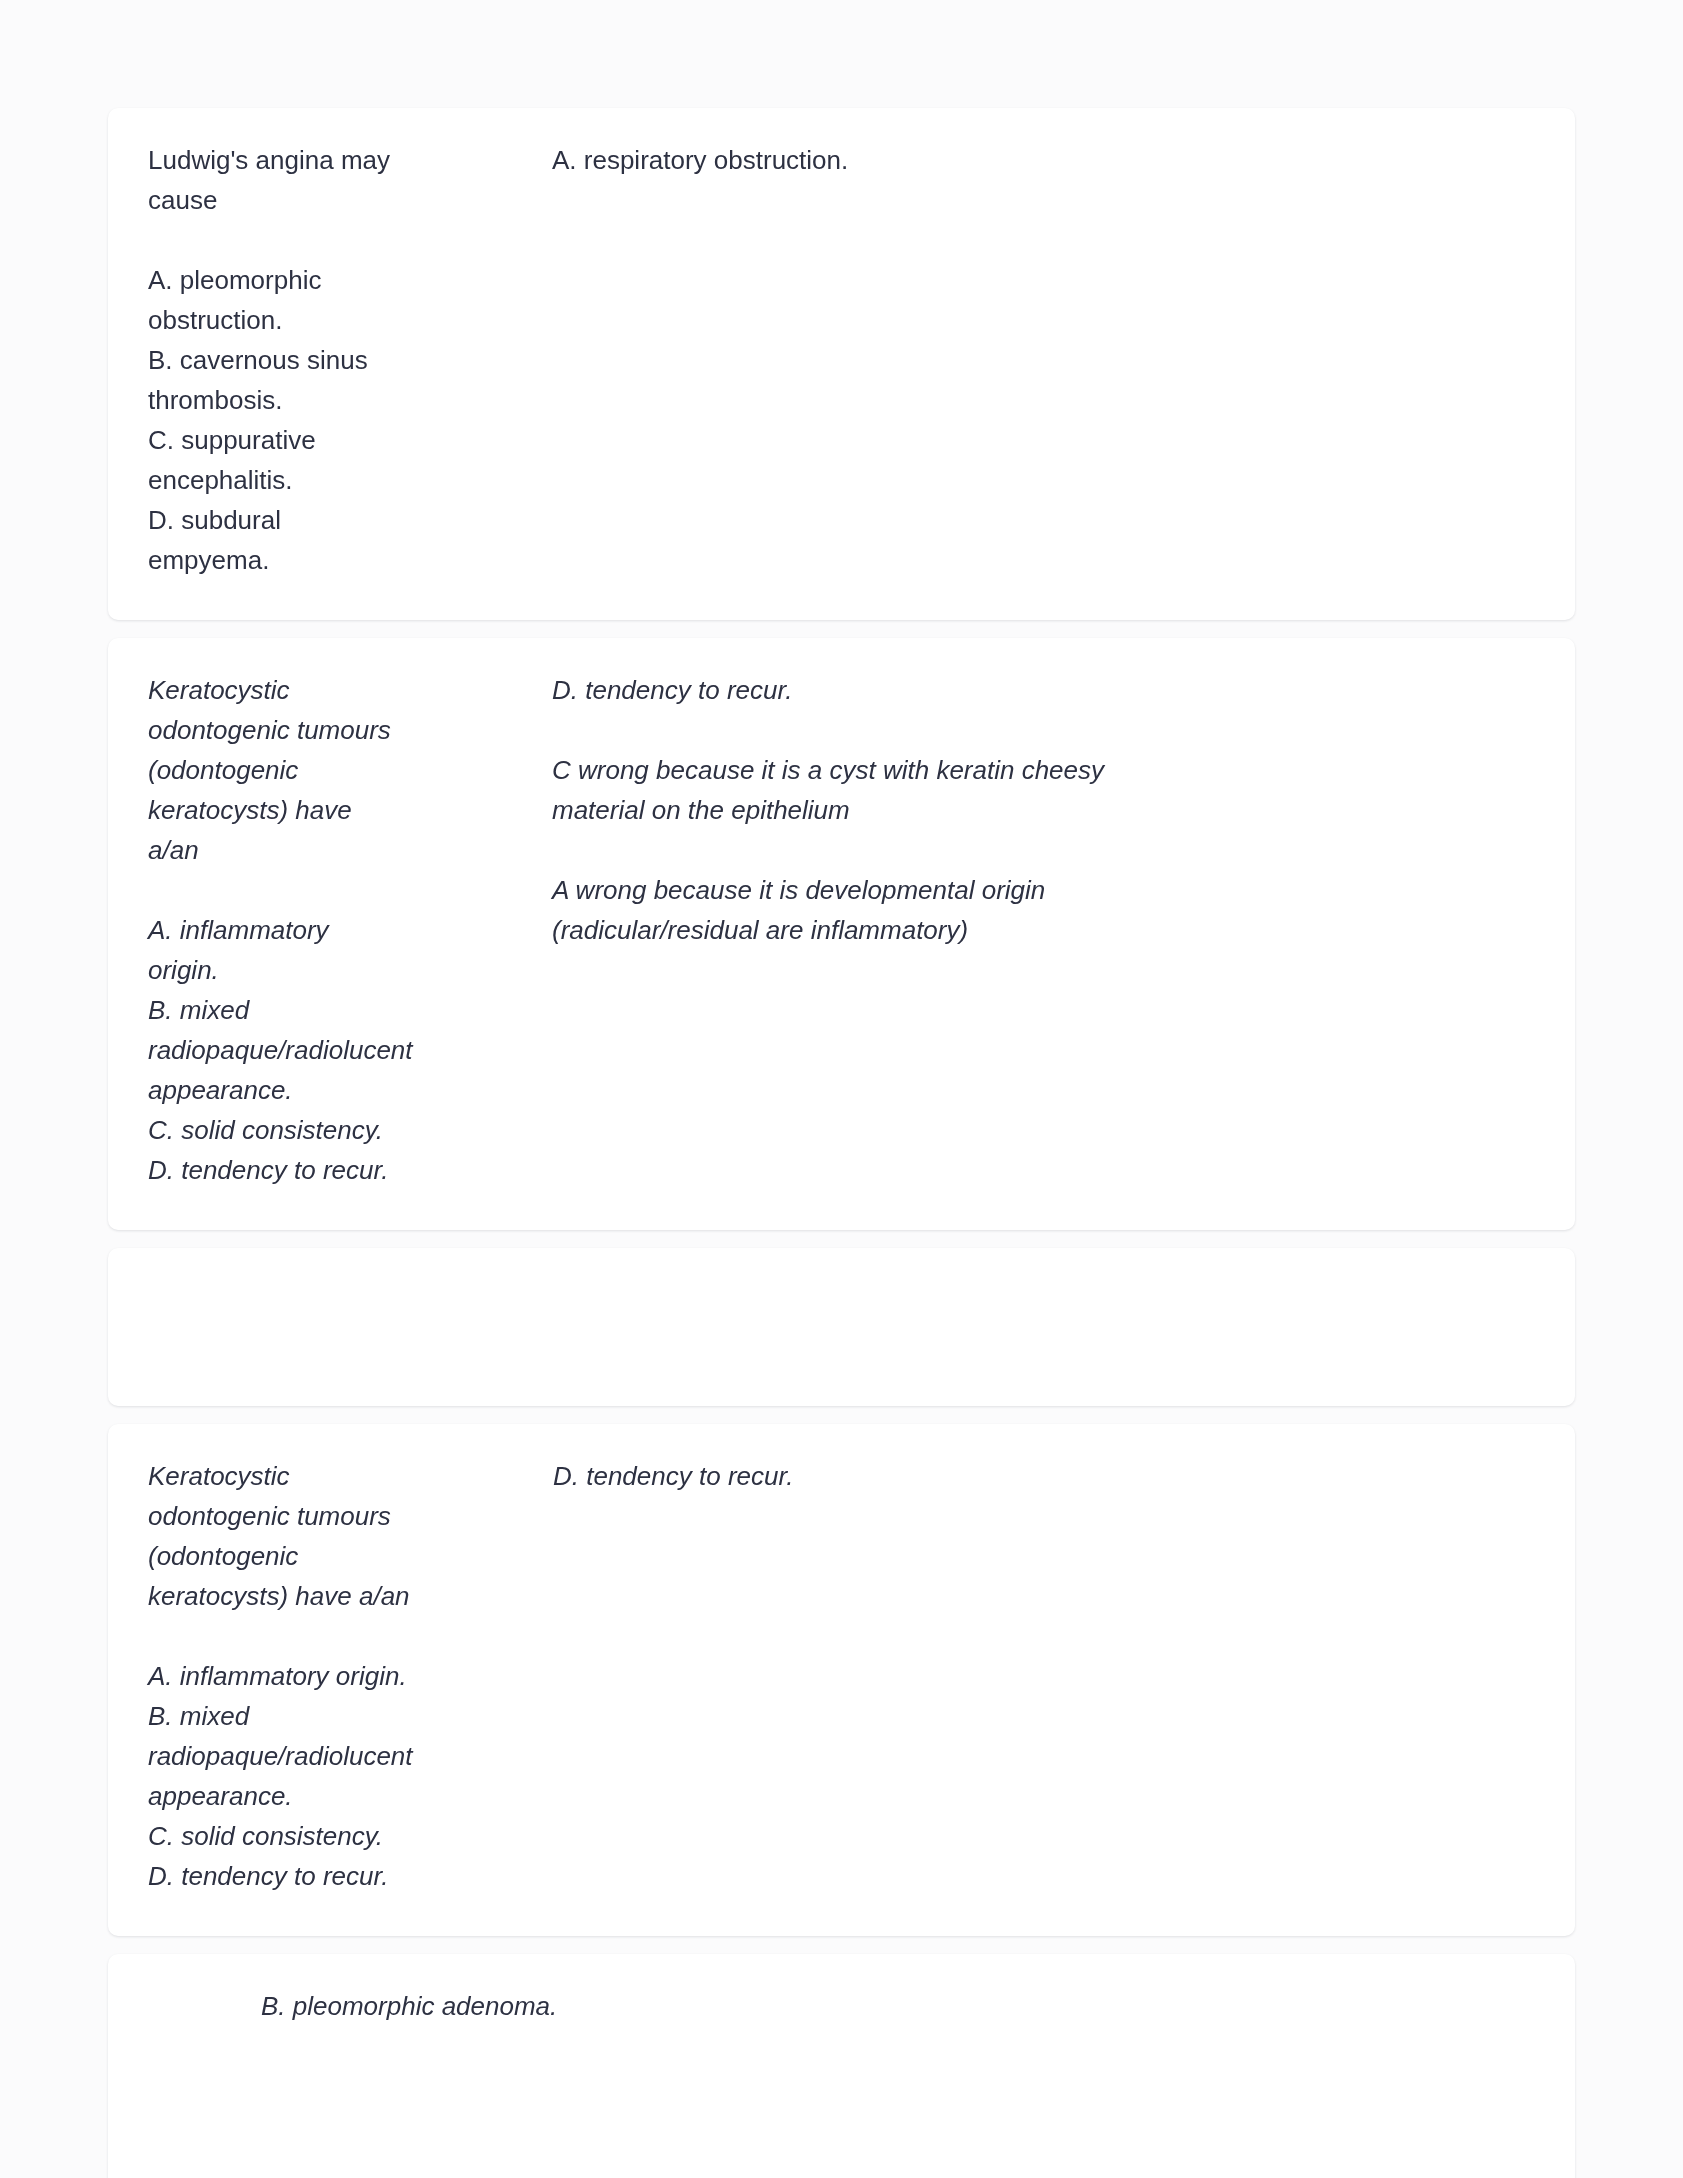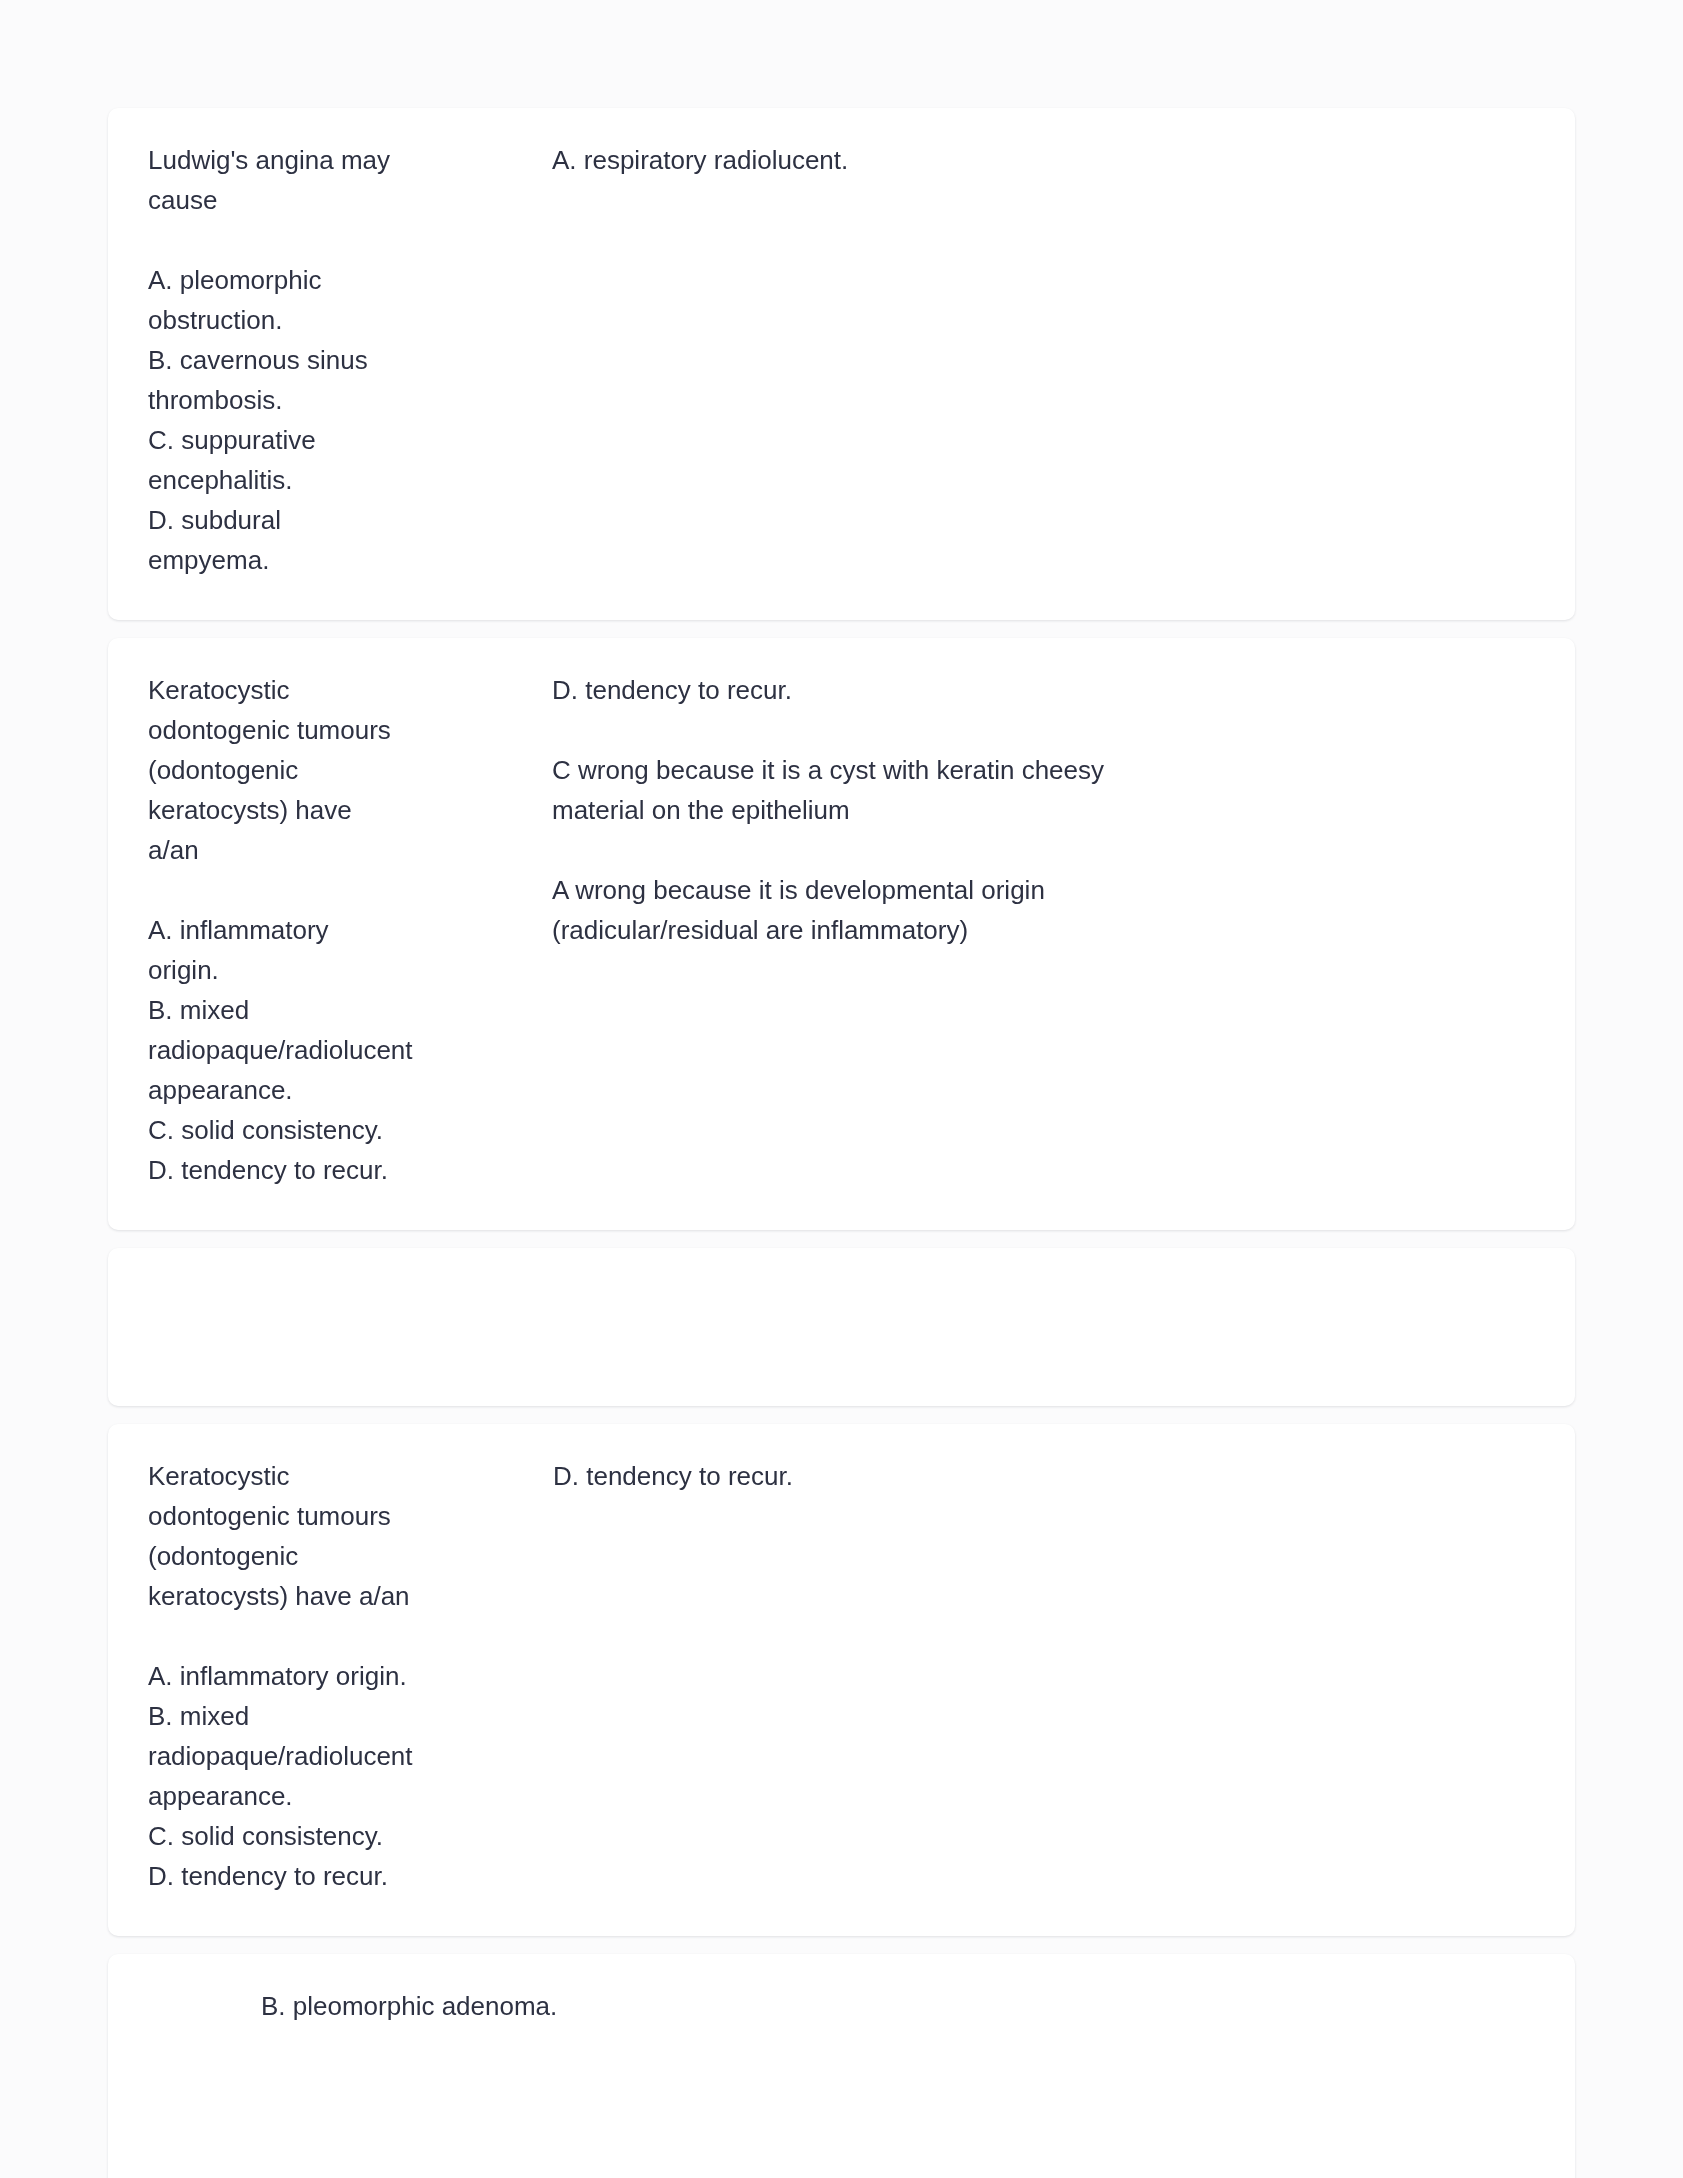--- a/index.html
+++ b/index.html
@@ -26,21 +26,21 @@
   .card {
     position: relative;
     width: 1467px;
     background: #ffffff;
     border-radius: 10px;
     box-shadow: 0 1px 3px rgba(60, 64, 80, 0.09),
                 0 1px 2px rgba(60, 64, 80, 0.05);
     overflow: hidden;
   }
 
-  .card + .card { margin-top: 18px; }
+  .card + .card { margin-top: 18px; font-style: italic; }
 
   .card-inner {
     display: flex;
     align-items: flex-start;
     padding: 32px 40px 40px 40px;
   }
 
   .col-question {
     flex: 0 0 auto;
     padding-left: 0;
@@ -92,21 +92,21 @@
 cause</div>
         <div class="block text-line">A. pleomorphic
 obstruction.
 B. cavernous sinus
 thrombosis.
 C. suppurative
 encephalitis.
 D. subdural empyema.</div>
       </div>
       <div class="col-answer acol-offset">
-        <div class="block text-line">A. respiratory radiolucent.</div>
+        <div class="block text-line">A. respiratory obstruction.</div>
       </div>
     </div>
   </div>
 
   <div class="card">
     <div class="card-inner">
       <div class="col-question qcol-narrow">
         <div class="block text-line">Keratocystic
 odontogenic tumours
 (odontogenic

